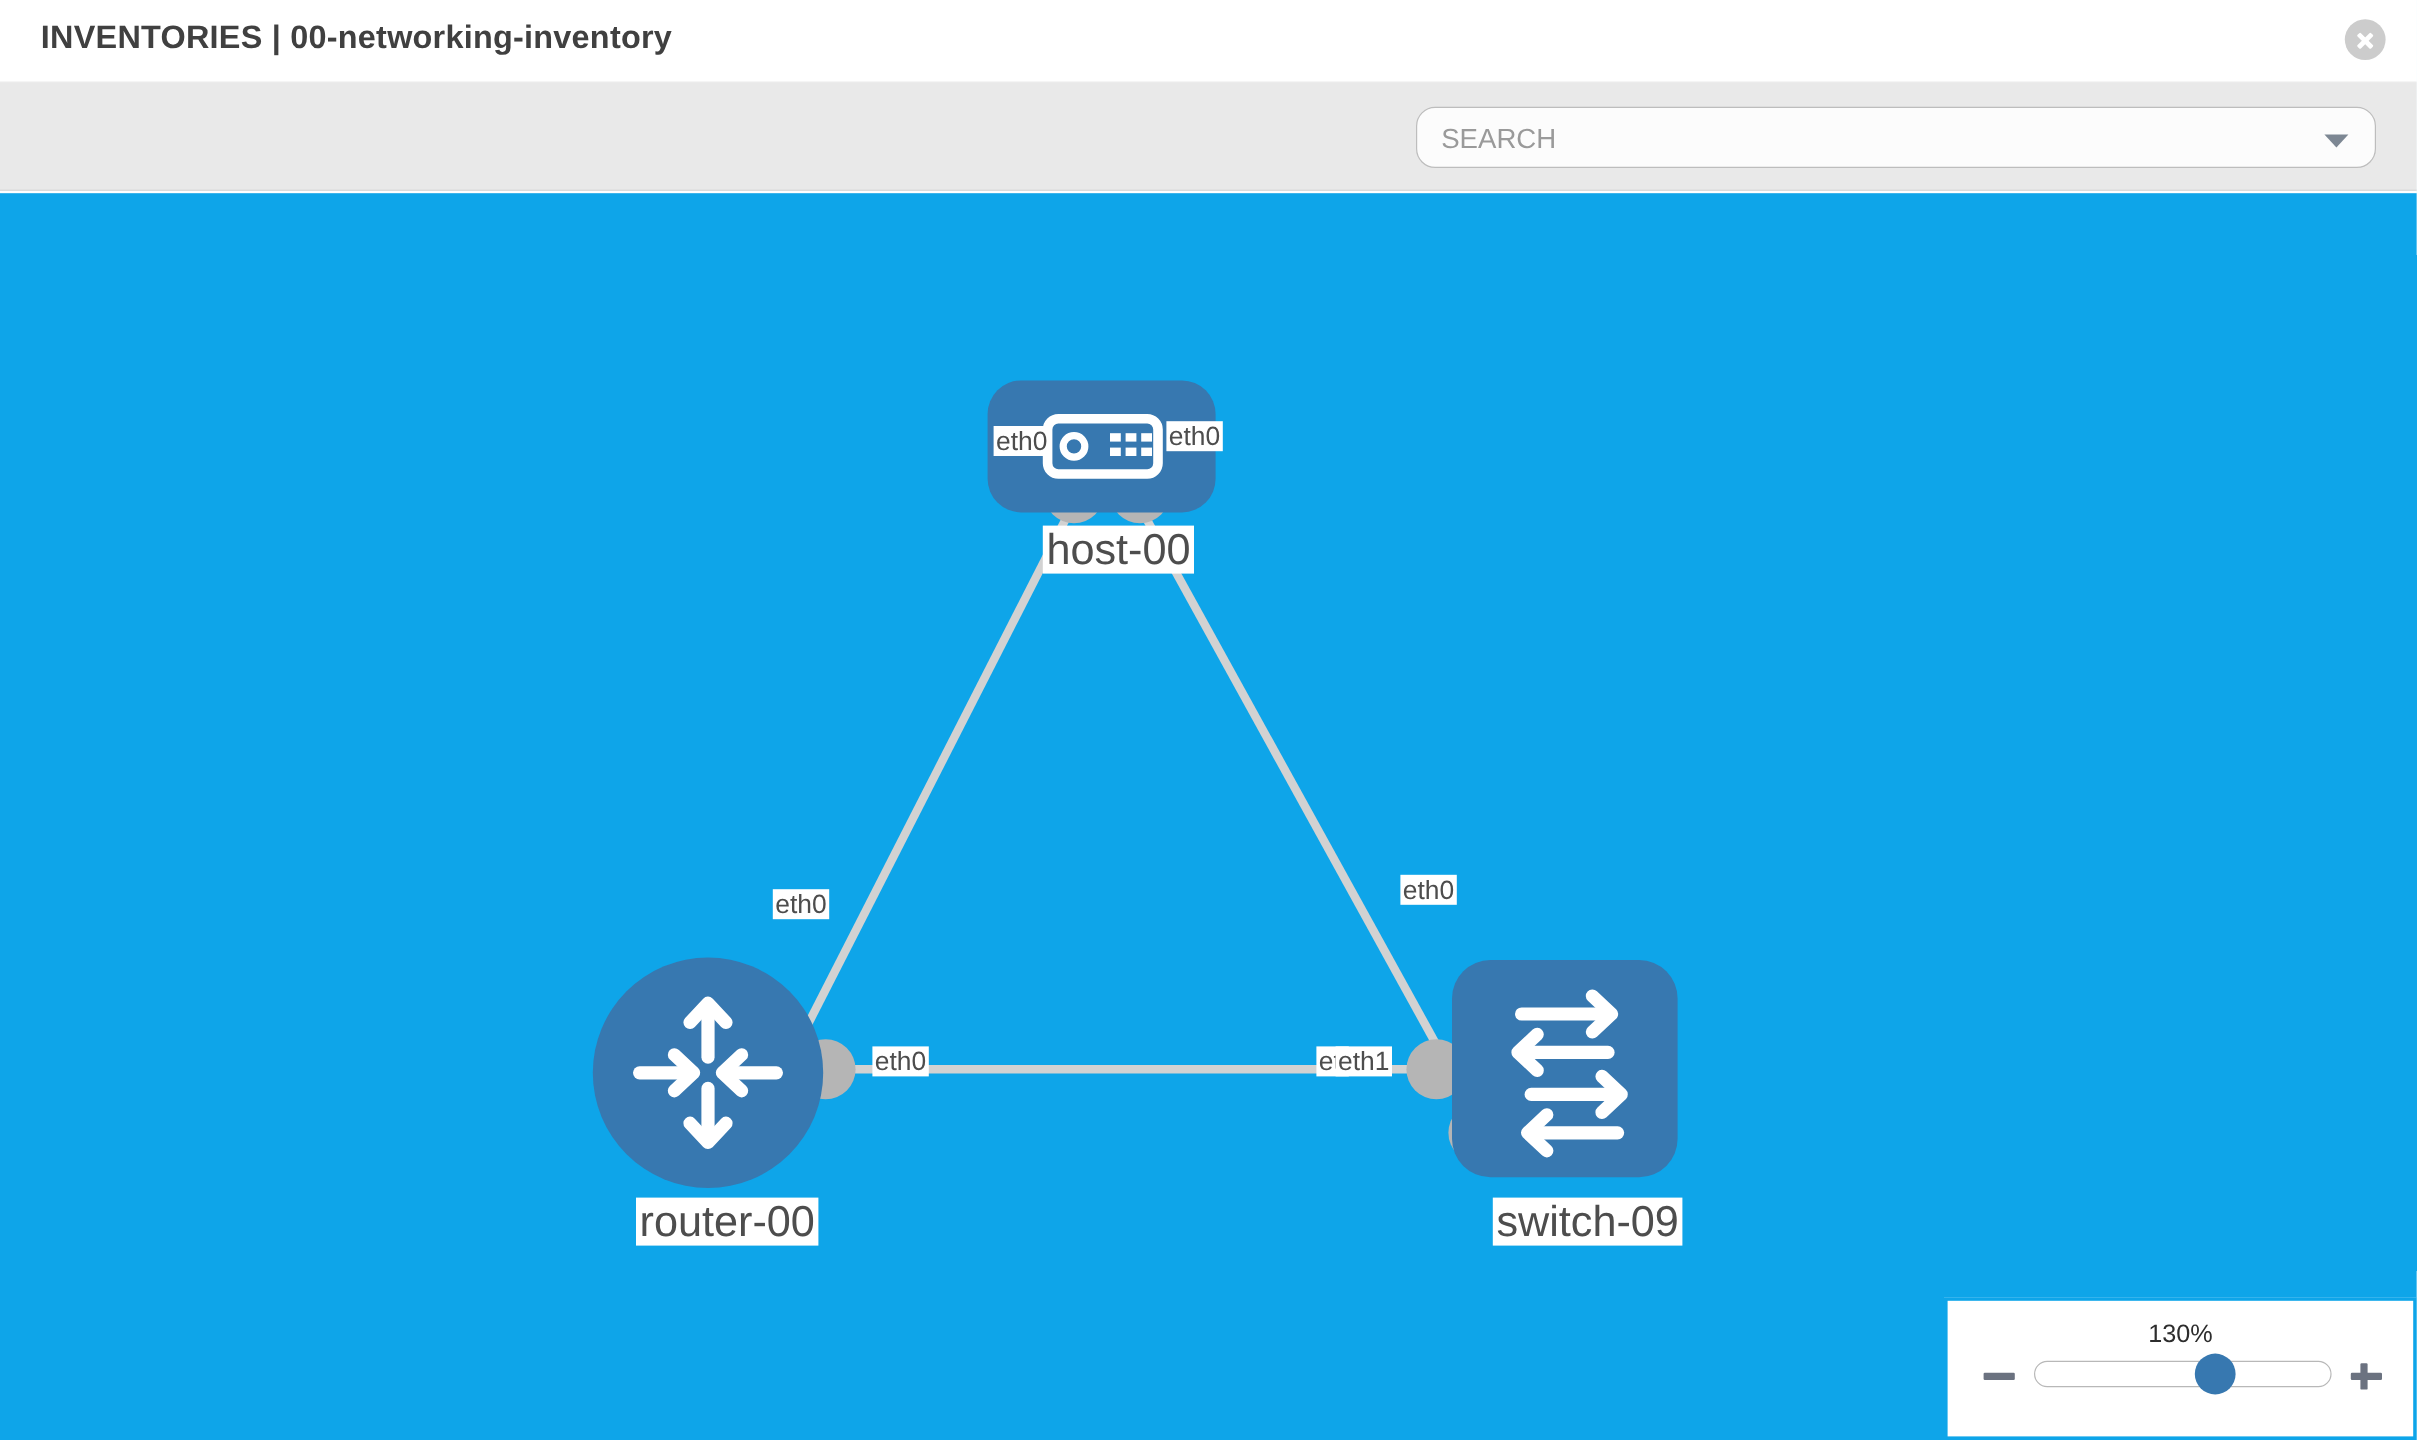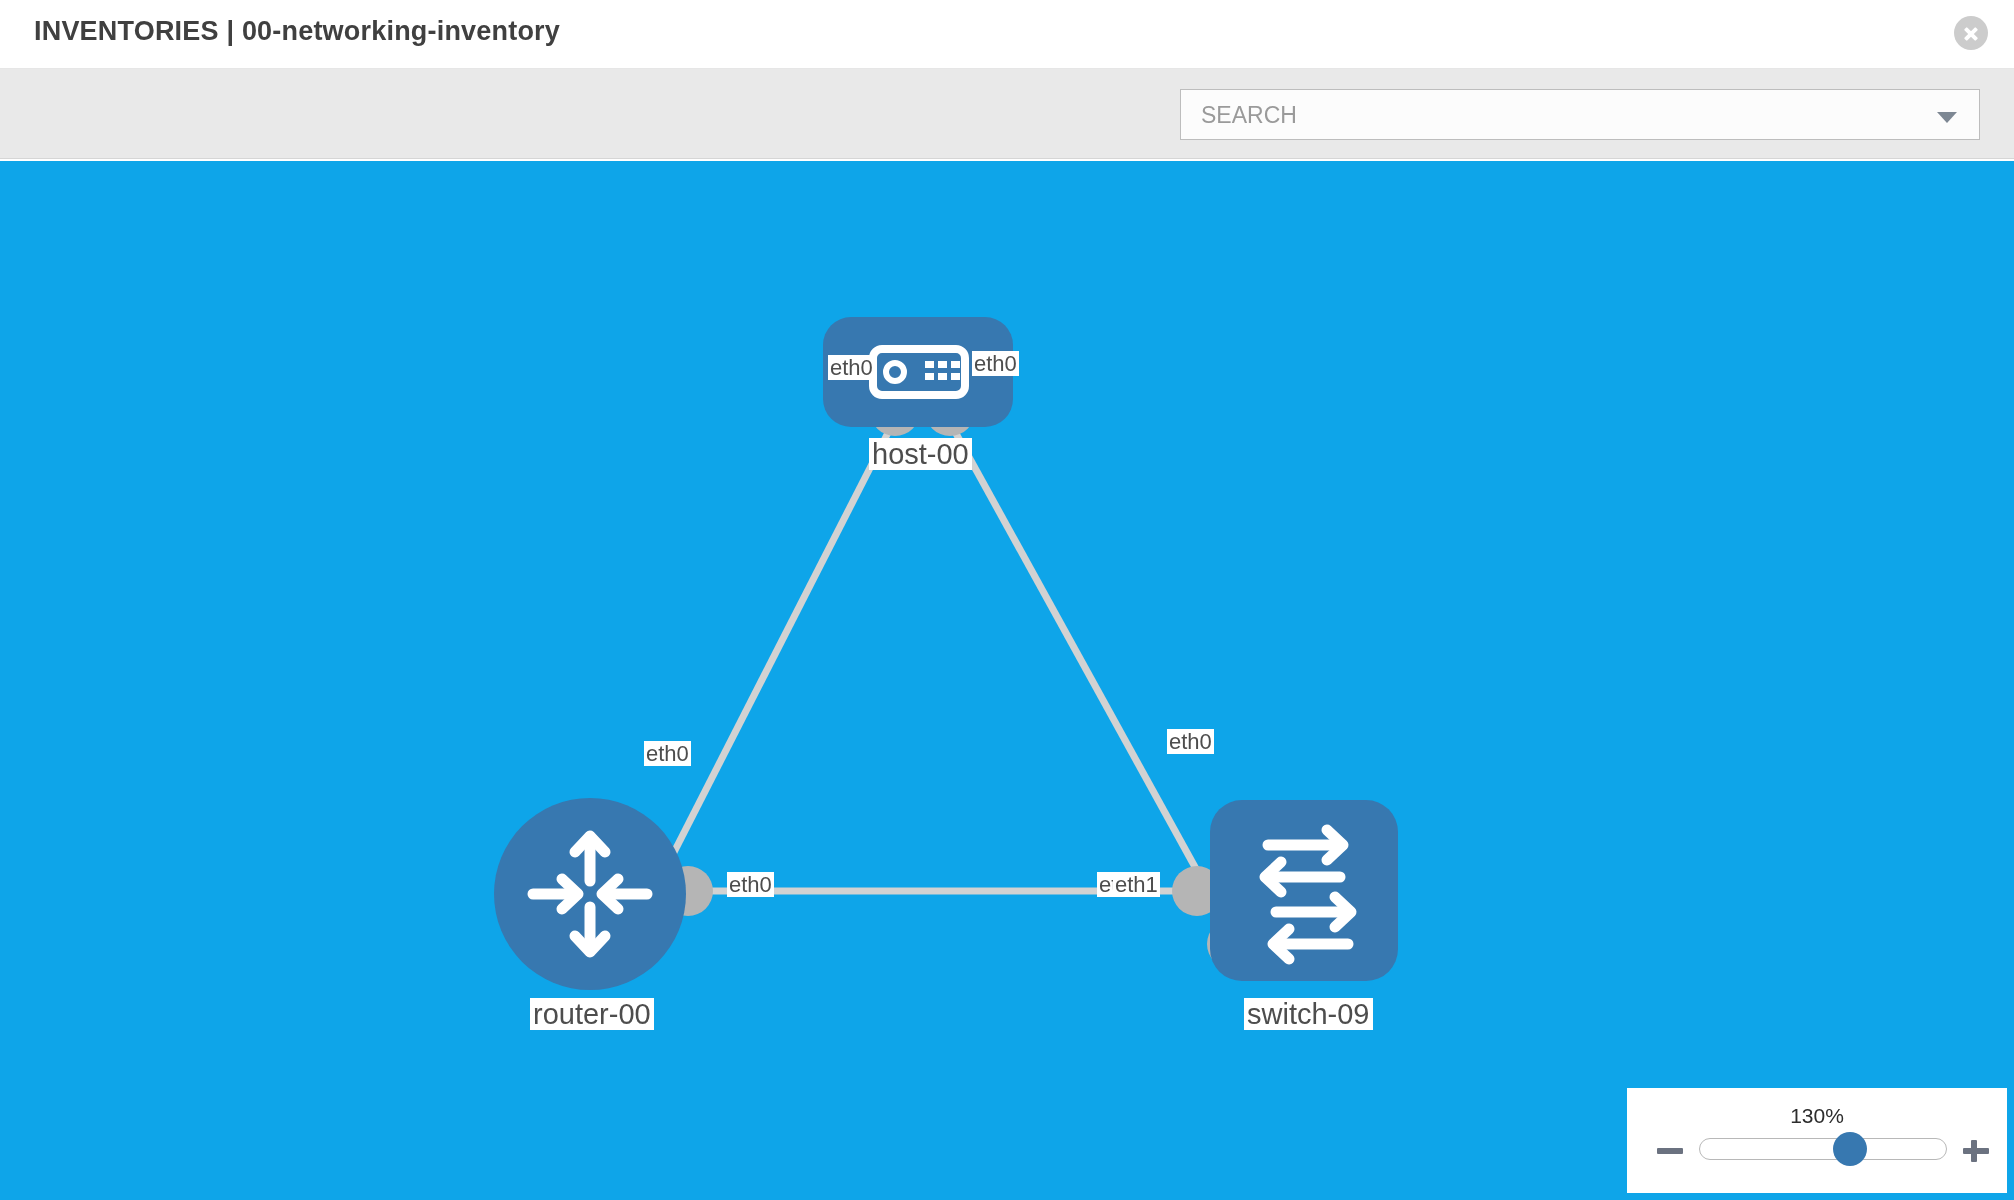--- a/index.html
+++ b/index.html
@@ -110,21 +110,21 @@
   .tool-icon svg { display: block; }
 
   .search-box {
     position: absolute;
     left: 1180px;
     top: 20px;
     width: 800px;
     height: 51px;
     background: #fcfcfc;
     border: 1px solid #bdbdbd;
-    border-radius: 0;
+    border-radius: 16px;
     box-sizing: border-box;
   }
   .search-box input {
     position: absolute;
     left: 18px;
     top: 0;
     width: 700px;
     height: 49px;
     border: none;
     outline: none;
@@ -155,31 +155,31 @@
   
   .edge-label,
   .node-label {
     position: absolute;
     background: #ffffff;
     color: #4d4d4d;
     white-space: nowrap;
     line-height: 1.05;
   }
   .edge-label { font-size: 22px; padding: 1px 2px; }
-  .node-label { font-size: 29px; padding: 1px 3px; }
+  .node-label { font-size: 36px; padding: 1px 3px; }
 
   
   .zoom-panel {
     position: absolute;
     left: 1620px;
     top: 1081px;
     width: 394px;
     height: 119px;
     background: #ffffff;
-    border: 7px solid #0ea5e9;
+    border: 3px solid #0ea5e9;
     box-sizing: border-box;
   }
   .zoom-level {
     position: absolute;
     left: 0; right: 0;
     top: 16px;
     text-align: center;
     font-size: 21px;
     color: #2d2d2d;
   }

